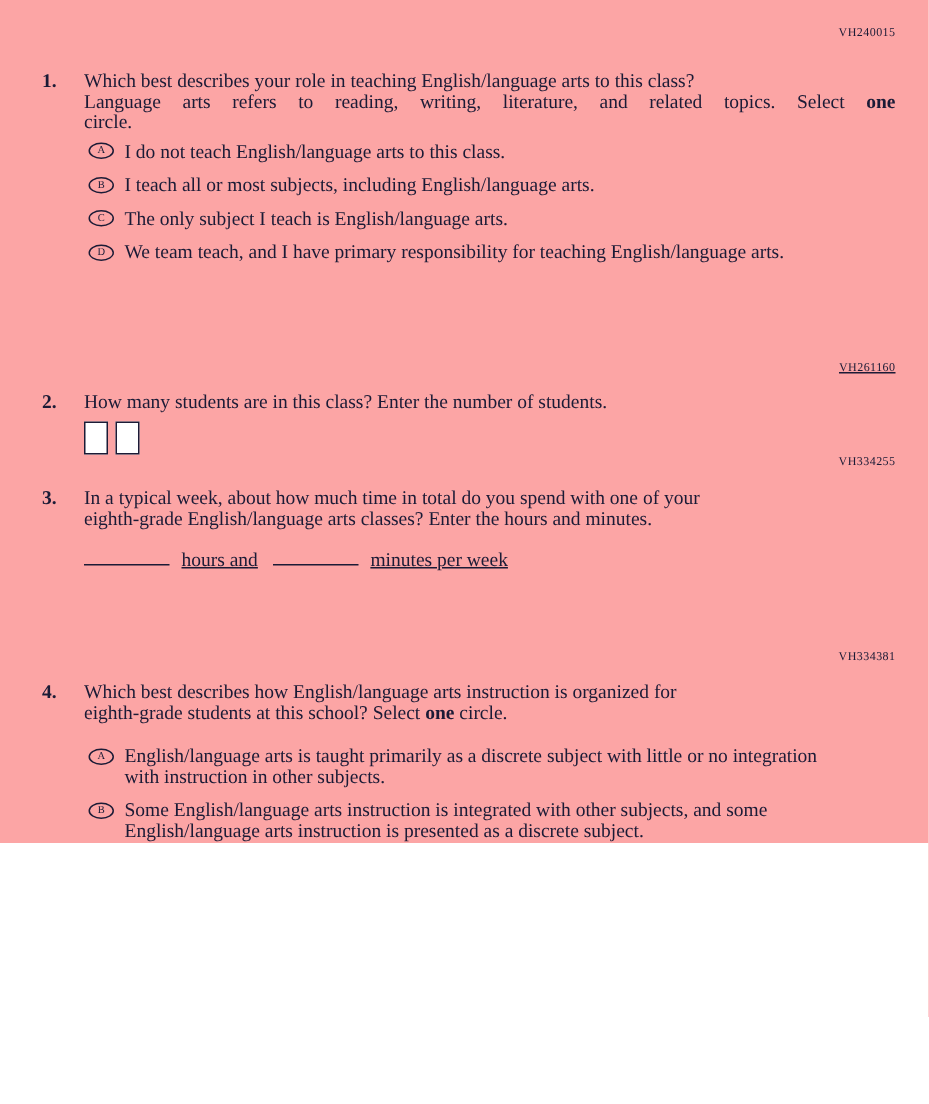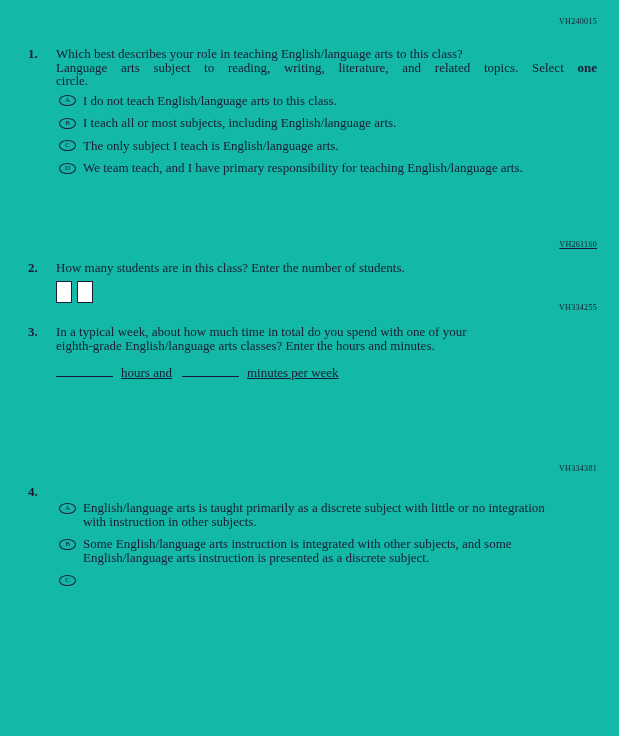--- a/index.html
+++ b/index.html
@@ -7,24 +7,24 @@
     width: 619px;
     height: 736px;
     background: #ffffff;
     font-family: "Liberation Serif", "DejaVu Serif", serif;
     color: #1b1b36;
     font-size: 13px;
   }
   .page {
     box-sizing: border-box;
     width: 619px;
-    height: 736px;
+    height: 562px;
     padding: 17px 22px 0 28px;
     overflow: hidden;
-    background: #14b8a6;
+    background: #fca5a5;
   }
   .code {
     font-size: 8px;
     line-height: 9px;
     letter-spacing: 0.3px;
     text-align: right;
     color: #1b1b36;
   }
   .qrow { display: flex; }
   .qnum {
@@ -70,21 +70,21 @@
     line-height: 13.5px;
     white-space: nowrap;
   }
   
   .s1 .code { margin-top: 0; }
   .s1 .qrow { margin-top: 21px; }
   .s2 .code { margin-top: 56px; text-decoration: underline; }
   .s2 .qrow { margin-top: 12px; }
   .s3 .code { }
   .s3 .qrow { margin-top: 13px; }
-  .s4 .code { margin-top: 84px; }
+  .s4 .code { margin-top: 53px; }
   .s4 .qrow { margin-top: 12px; }
   
   .boxes { margin-top: 7px; display: flex; gap: 5px; }
   .numbox {
     box-sizing: border-box;
     width: 16px;
     height: 22px;
     border: 1.5px solid #1b1b36;
     background: #ffffff;
   }
@@ -105,21 +105,21 @@
 
 <div class="page">
 
   <section class="sec s1">
     <div class="code">VH240015</div>
     <div class="qrow">
       <div class="qnum">1.</div>
       <div class="qbody">
         <div class="prompt">
           <div class="pline">Which best describes your role in teaching English/language arts to this class?</div>
-          <div class="pline stretch"><span>Language arts subject to reading, writing, literature, and related topics. Select</span> <span class="bold">one</span></div>
+          <div class="pline stretch"><span>Language arts refers to reading, writing, literature, and related topics. Select</span> <span class="bold">one</span></div>
           <div class="pline">circle.</div>
         </div>
         <div class="options">
           <div class="option">
             <span class="bubble">A</span>
             <div class="optext">
               <div class="oline">I do not teach English/language arts to this class.</div>
             </div>
           </div>
           <div class="option">
@@ -175,20 +175,24 @@
         </div>
       </div>
     </div>
   </section>
 
   <section class="sec s4">
     <div class="code">VH334381</div>
     <div class="qrow">
       <div class="qnum">4.</div>
       <div class="qbody">
+        <div class="prompt">
+          <div class="pline">Which best describes how English/language arts instruction is organized for</div>
+          <div class="pline"><span>eighth-grade students at this school? Select</span> <span class="bold">one</span> <span>circle.</span></div>
+        </div>
         <div class="options">
           <div class="option">
             <span class="bubble">A</span>
             <div class="optext">
               <div class="oline">English/language arts is taught primarily as a discrete subject with little or no integration</div>
               <div class="oline">with instruction in other subjects.</div>
             </div>
           </div>
           <div class="option">
             <span class="bubble">B</span>

